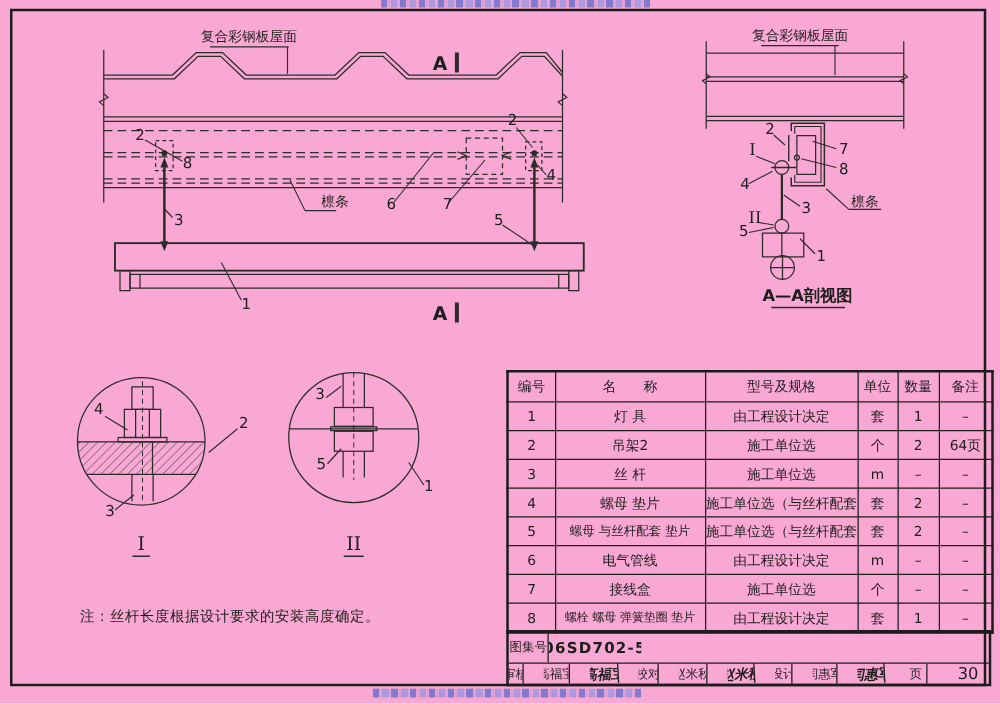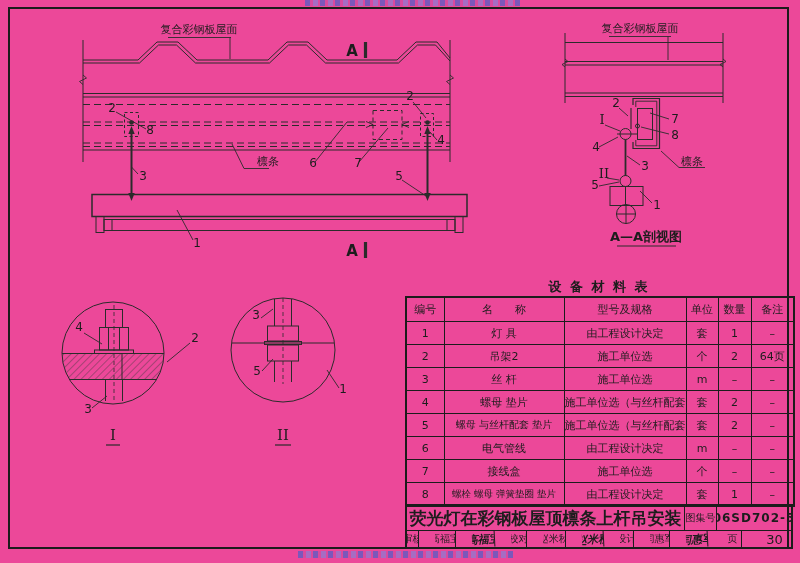--- a/index.html
+++ b/index.html
@@ -1,16 +1,16 @@
 <!DOCTYPE html>
 <html><head>
 <meta charset="utf-8">
 <style>
   html,body{margin:0;padding:0;background:#fff;}
-  .page{position:relative;width:800px;height:563px;background:#ec4899;overflow:hidden;
+  .page{position:relative;width:800px;height:563px;background:#f9a8d4;overflow:hidden;
         font-family:"DejaVu Sans","Liberation Sans",sans-serif;color:#1d1d1d;}
   .abs{position:absolute;}
   .frame{left:8px;top:7px;width:781px;height:542px;border:2px solid #1c1c1c;box-sizing:border-box;}
   .wm{background:repeating-linear-gradient(90deg,rgba(64,96,205,.65) 0 5px,rgba(64,96,205,.12) 5px 8px,rgba(110,140,230,.55) 8px 13px,rgba(64,96,205,.10) 13px 15px);filter:blur(.6px);}
   svg text{fill:#1d1d1d;}
   .cjk{font-size:11px;}
   .num{font-size:12px;}
   .roman{font-family:"DejaVu Serif","Liberation Serif",serif;font-size:15px;}
   
   .mat-title{left:405px;top:278px;width:388px;text-align:center;font-size:13px;font-weight:bold;letter-spacing:2px;}
@@ -196,22 +196,22 @@
       <path d="M275,445 H291" stroke-width="1.2"></path>
     </g>
     <g text-anchor="middle">
       <text class="num" x="256" y="319">3</text>
       <text class="num" x="257" y="375">5</text>
       <text class="num" x="343" y="393">1</text>
       <text class="roman" x="283" y="440">II</text>
     </g>
   </svg>
 
-
-  <div class="abs mat-title">设 备 材 料 表</div>
+  <div class="abs note">注：丝杆长度根据设计要求的安装高度确定。</div>
+
   <table class="mat">
     <colgroup>
       <col style="width:38px">
         <col style="width:120px">
         <col style="width:122px">
       <col style="width:32px">
         <col style="width:33px">
         <col style="width:43px">
     </colgroup>
     <tbody>
@@ -285,21 +285,20 @@
           <td>由工程设计决定</td>
           <td>套</td>
           <td>1</td>
           <td>–</td>
     </tr>
   </tbody>
     </table>
 
   <div class="abs tb">
     <div class="tb-row tb-top">
-      <div class="tb-cell big-title" style="width:278px;">荧光灯在彩钢板屋顶檩条上杆吊安装</div>
       <div class="tb-cell small-lab" style="width:32px;">图集号</div>
       <div class="tb-cell atlas-no" style="width:74px;">06SD702-5</div>
     </div>
     <div class="tb-row tb-bot">
       <div class="tb-cell small-lab" style="width:20px;">审核</div>
       <div class="tb-cell small-lab" style="width:36px;">高福宝</div>
       <div class="tb-cell sig" style="width:40px;">高福宝</div>
       <div class="tb-cell small-lab" style="width:26px;text-align:right;">校对</div>
       <div class="tb-cell small-lab" style="width:40px;">赵米秋</div>
       <div class="tb-cell sig" style="width:38px;">赵米秋</div>

